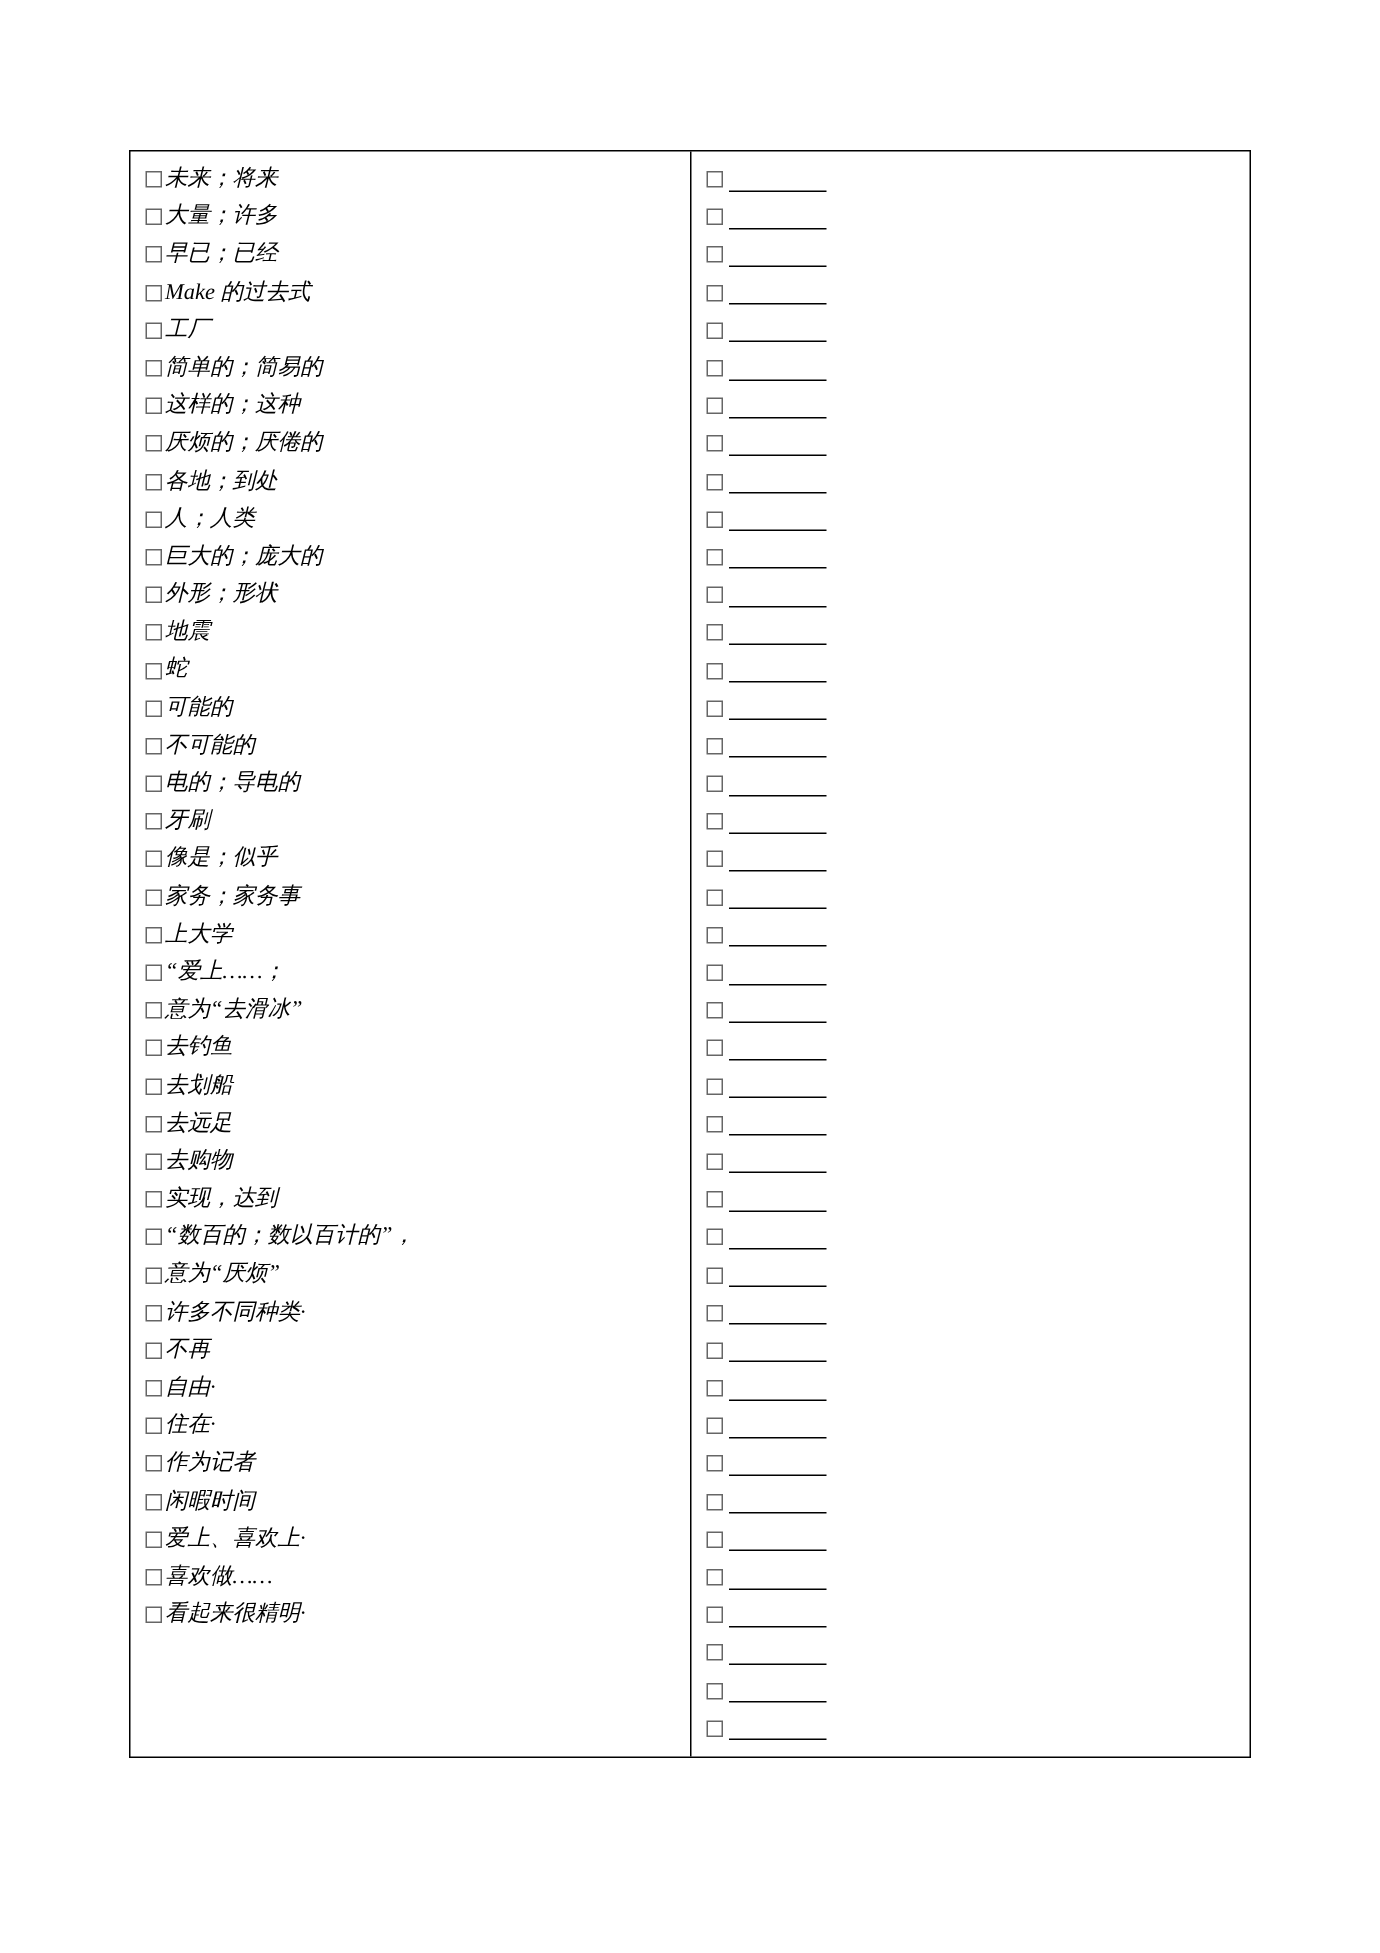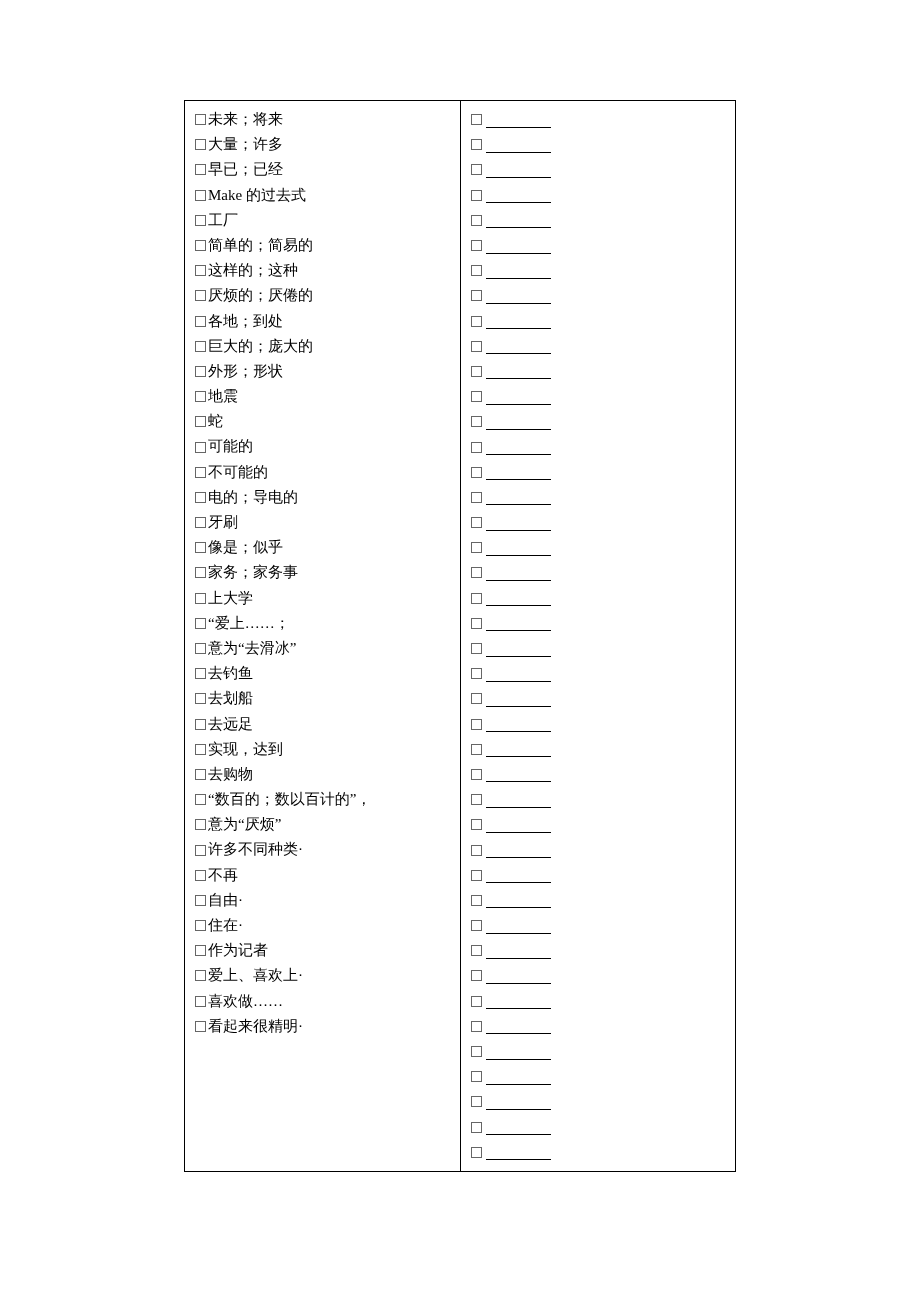--- a/index.html
+++ b/index.html
@@ -6,23 +6,24 @@
     body {
       background: #ffffff;
       font-family: "SimSun", "宋体", serif;
       font-size: 15px;
       color: #000;
       width: 920px;
       padding: 100px 0 0 0;
     }
     .table-wrap {
       margin: 0 auto;
-      width: 552px;
+      width: 748px;
       border: 1px solid #000;
       display: flex;
+      font-style: italic;
     }
     .col {
       flex: 1;
       padding: 6px 10px 6px 10px;
     }
     .col-left {
       border-right: 1px solid #000;
     }
     .row {
       display: flex;
@@ -84,20 +85,24 @@
       <div class="row">
         <span class="checkbox"></span>
         <span class="text">厌烦的；厌倦的</span>
       </div>
       <div class="row">
         <span class="checkbox"></span>
         <span class="text">各地；到处</span>
       </div>
       <div class="row">
         <span class="checkbox"></span>
+        <span class="text">人；人类</span>
+      </div>
+      <div class="row">
+        <span class="checkbox"></span>
         <span class="text">巨大的；庞大的</span>
       </div>
       <div class="row">
         <span class="checkbox"></span>
         <span class="text">外形；形状</span>
       </div>
       <div class="row">
         <span class="checkbox"></span>
         <span class="text">地震</span>
       </div>
@@ -148,28 +153,28 @@
       <div class="row">
         <span class="checkbox"></span>
         <span class="text">去划船</span>
       </div>
       <div class="row">
         <span class="checkbox"></span>
         <span class="text">去远足</span>
       </div>
       <div class="row">
         <span class="checkbox"></span>
+        <span class="text">去购物</span>
+      </div>
+      <div class="row">
+        <span class="checkbox"></span>
         <span class="text">实现，达到</span>
       </div>
       <div class="row">
         <span class="checkbox"></span>
-        <span class="text">去购物</span>
-      </div>
-      <div class="row">
-        <span class="checkbox"></span>
         <span class="text">“数百的；数以百计的”，</span>
       </div>
       <div class="row">
         <span class="checkbox"></span>
         <span class="text">意为“厌烦”</span>
       </div>
       <div class="row">
         <span class="checkbox"></span>
         <span class="text">许多不同种类·</span>
       </div>
@@ -181,20 +186,24 @@
         <span class="checkbox"></span>
         <span class="text">自由·</span>
       </div>
       <div class="row">
         <span class="checkbox"></span>
         <span class="text">住在·</span>
       </div>
       <div class="row">
         <span class="checkbox"></span>
         <span class="text">作为记者</span>
+      </div>
+      <div class="row">
+        <span class="checkbox"></span>
+        <span class="text">闲暇时间</span>
       </div>
       <div class="row">
         <span class="checkbox"></span>
         <span class="text">爱上、喜欢上·</span>
       </div>
       <div class="row">
         <span class="checkbox"></span>
         <span class="text">喜欢做……</span>
       </div>
       <div class="row">

